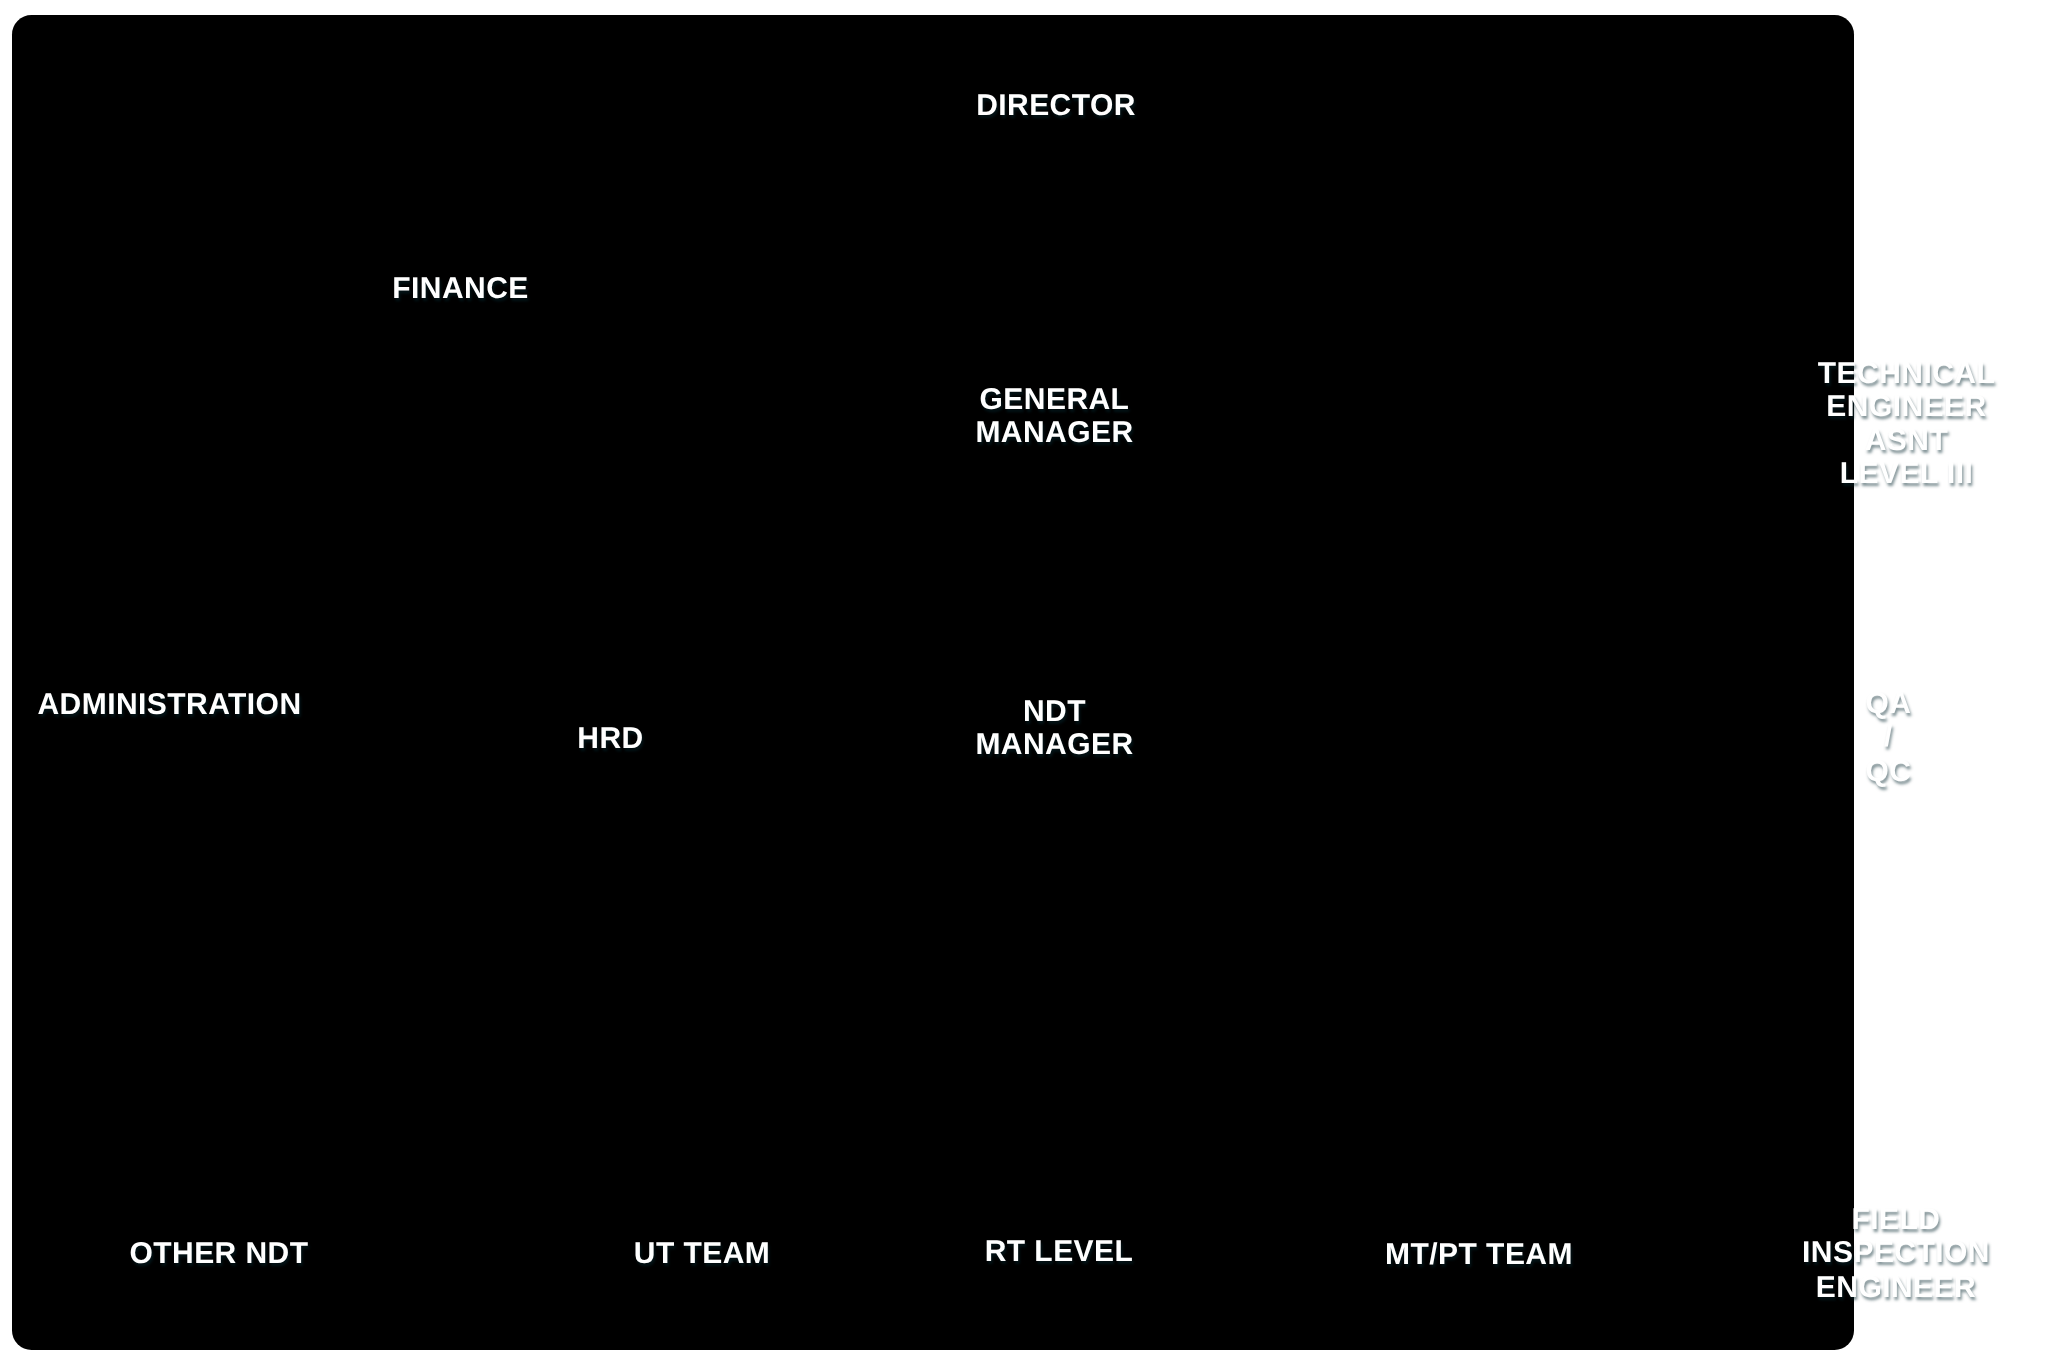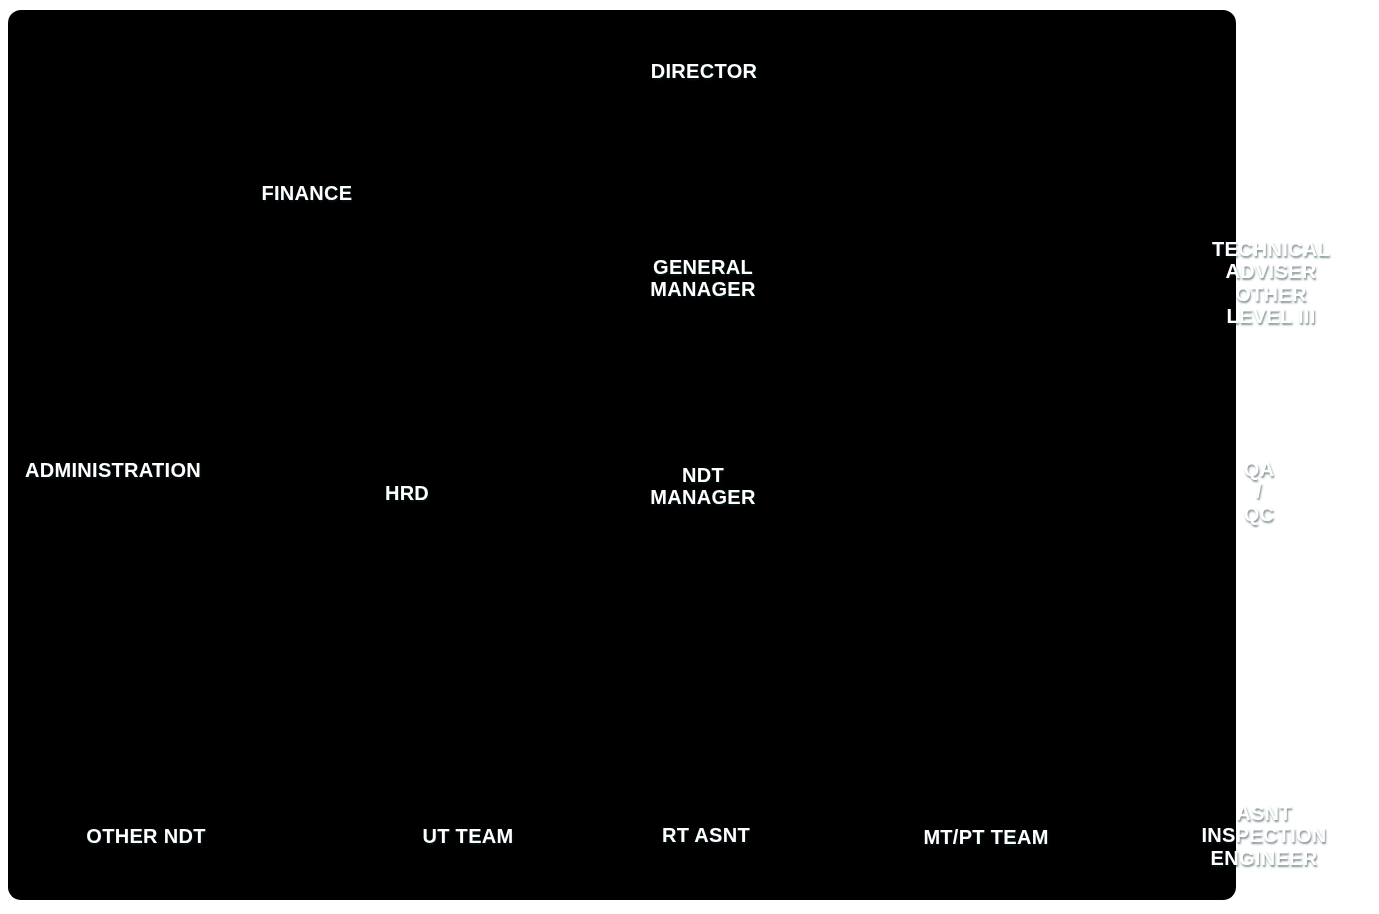--- a/index.html
+++ b/index.html
@@ -59,38 +59,38 @@
   <div class="board">
 
     <div class="node p-director">DIRECTOR</div>
 
     <div class="node p-finance">FINANCE</div>
 
     <div class="node p-general-manager">GENERAL
 MANAGER</div>
 
     <div class="node p-technical-adviser">TECHNICAL
-ADVISER OTHER
+ENGINEER ASNT
 LEVEL III</div>
 
     <div class="node p-administration">ADMINISTRATION</div>
 
     <div class="node p-hrd">HRD</div>
 
     <div class="node p-ndt-manager">NDT
 MANAGER</div>
 
     <div class="node p-qa-qc">QA / QC</div>
 
     <div class="node p-other-ndt">OTHER NDT</div>
 
     <div class="node p-ut-team">UT TEAM</div>
 
-    <div class="node p-rt-team">RT ASNT</div>
+    <div class="node p-rt-team">RT LEVEL</div>
 
     <div class="node p-mt-pt-team">MT/PT TEAM</div>
 
-    <div class="node p-field-engineer">ASNT
+    <div class="node p-field-engineer">FIELD
 INSPECTION
 ENGINEER</div>
 
   </div>
 </div>
 
 </body></html>

